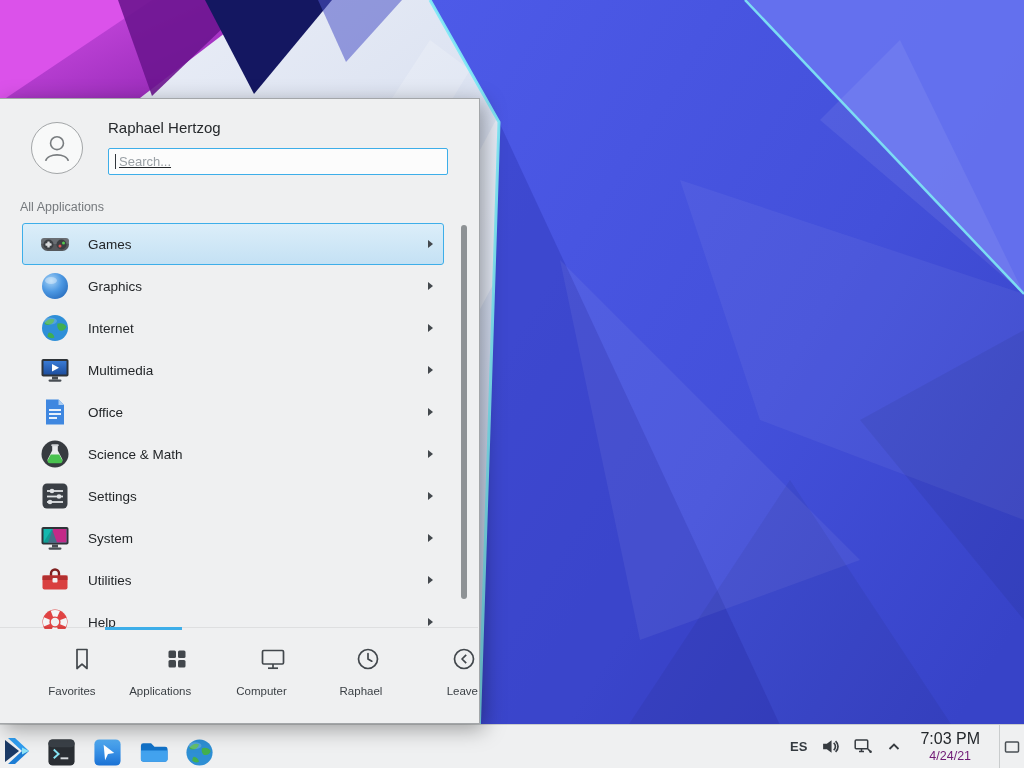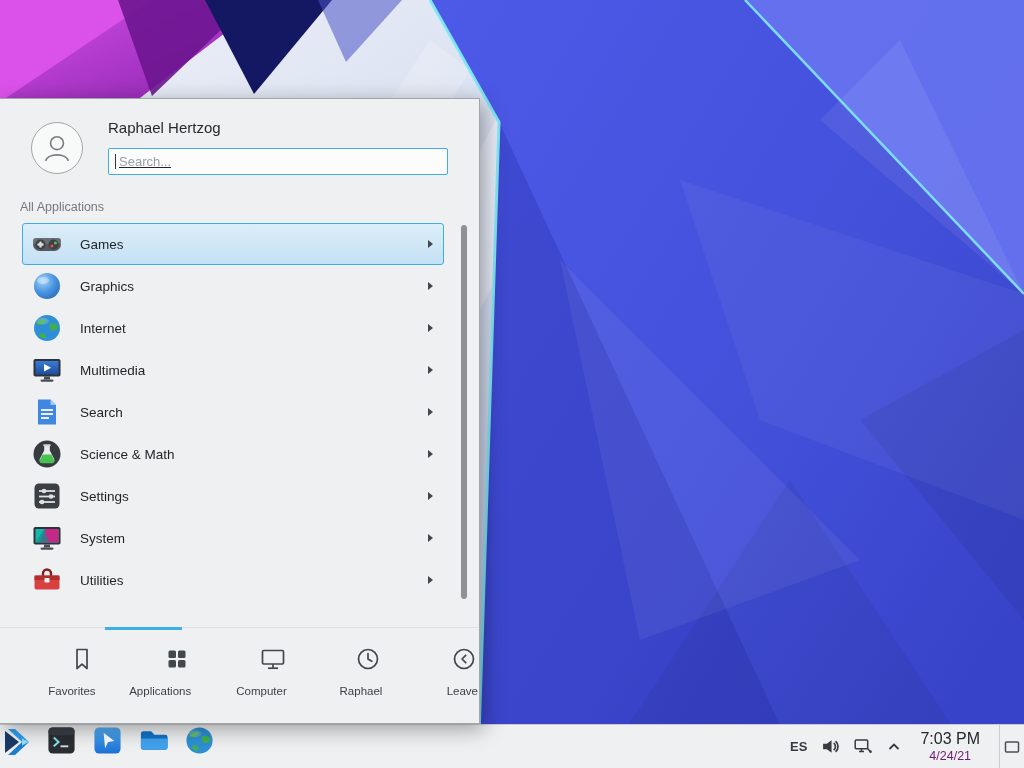--- a/index.html
+++ b/index.html
@@ -15,38 +15,38 @@
     border:1px solid #a3a6a8;background:#f8f9f9;display:flex;align-items:center;justify-content:center;}
   .avatar svg{width:42px;height:42px;}
   .user-name{position:absolute;left:108px;top:20px;font-size:15px;color:#26292c;}
   .search-wrap{position:absolute;left:108px;top:49px;width:340px;height:27px;}
   .search-wrap input{width:100%;height:100%;border:1px solid #3daee9;border-radius:2px;background:#fcfcfc;
     padding:0 6px 0 10px;font:13px "Liberation Sans",sans-serif;color:#232629;outline:none;text-decoration:underline;}
   .search-wrap input::placeholder{color:#9aa0a5;opacity:1;}
   .caret{position:absolute;left:7px;top:6px;width:1px;height:15px;background:#31363b;}
   .section-label{position:absolute;left:20px;top:101px;font-size:12.5px;color:#75797d;}
   .app-list{position:absolute;left:0;top:124px;width:480px;height:406px;overflow:hidden;}
-  .row{height:42px;margin:0 36px 0 22px;display:flex;align-items:center;padding:0 10px 0 8px;
+  .row{height:42px;margin:0 36px 0 22px;display:flex;align-items:center;padding:0 10px 0 16px;
     border:1px solid transparent;border-radius:3px;}
   .row.sel{border-color:#3daee9;background:linear-gradient(#dceef9,#c4e1f4);}
   .cicon{width:32px;height:32px;flex:0 0 32px;display:flex;}
   .cicon svg{width:32px;height:32px;}
   .clabel{margin-left:17px;font-size:13.5px;color:#232629;white-space:nowrap;}
   .carrow{margin-left:auto;width:0;height:0;border-left:5px solid #43484d;
     border-top:4.5px solid transparent;border-bottom:4.5px solid transparent;}
   .scrollbar{position:absolute;right:12px;top:126px;width:6px;height:374px;border-radius:3px;background:#8e9295;z-index:6;}
   .l-footer{position:absolute;left:0;bottom:0;width:478px;height:96px;display:flex;border-top:1px solid rgba(0,0,0,.07);}
   .tab{flex:1;position:relative;display:flex;flex-direction:column;align-items:flex-end;padding-top:17px;gap:12px;background:none;border:none;cursor:pointer;}
   .tab svg{width:28px;height:28px;}
   .tab-label{font-size:11.5px;color:#3a3f44;font-family:"Liberation Sans",sans-serif;}
   .tab.active::before{content:"";position:absolute;top:-1px;left:9px;right:9px;height:3px;background:#3daee9;}
 
   
   .taskbar{position:absolute;left:0;bottom:0;width:1024px;height:44px;background:#eff0f1;
-    border-top:1px solid #c9cccd;display:flex;align-items:flex-start;z-index:4;}
+    border-top:1px solid #c9cccd;display:flex;align-items:flex-end;z-index:4;}
   .taskbar button{background:none;border:none;padding:0;cursor:pointer;display:flex;align-items:center;}
   .tb-launcher{width:34px;height:34px;margin-right:12px;}
   .tb-launcher svg{width:34px;height:34px;}
   .tb-app{width:31px;height:31px;margin-right:15px;}
   .tb-app svg{width:31px;height:31px;}
   .tray{margin-left:auto;display:flex;align-items:center;gap:14px;height:100%;}
   .kb{font-size:13px;font-weight:600;color:#343a40;}
   .tray-ic{display:flex;align-items:center;}
   .tray-ic svg{width:19px;height:19px;}
   .tray-ic.caret-up svg{width:14px;height:14px;}
@@ -187,21 +187,21 @@
     <div class="row">
       <span class="cicon">
         <svg viewBox="0 0 32 32">
           <path d="M7 3.5 h12.5 l5.5 5.5 v19.5 h-18 z" fill="#3f87e0"></path>
           <path d="M19.5 3.5 l5.5 5.5 h-5.5 z" fill="#a9ccf2"></path>
           <rect x="10" y="13" width="12" height="2" fill="#e8f1fb"></rect>
           <rect x="10" y="17" width="12" height="2" fill="#e8f1fb"></rect>
           <rect x="10" y="21" width="8" height="2" fill="#e8f1fb"></rect>
         </svg>
       </span>
-      <span class="clabel">Search</span>
+      <span class="clabel">Office</span>
       <span class="carrow"></span>
     </div>
 
     <div class="row">
       <span class="cicon">
         <svg viewBox="0 0 32 32">
           <circle cx="16" cy="16" r="13.5" fill="#373b40"></circle>
           <path d="M13.2 7.5 h5.6 v5 l4.4 8.6 a2.2 2.2 0 0 1 -2 3.2 h-10.4 a2.2 2.2 0 0 1 -2 -3.2 l4.4 -8.6 z" fill="#e9ebed"></path>
           <path d="M11.8 16.5 l-3 5.6 a2.2 2.2 0 0 0 2 3.2 h10.4 a2.2 2.2 0 0 0 2 -3.2 l-3 -5.6 z" fill="#49c24f"></path>
           <rect x="12.2" y="6.3" width="7.6" height="2" rx="1" fill="#cfd2d5"></rect>
@@ -248,20 +248,31 @@
           <path d="M12 12 v-2.5 a4 4 0 0 1 8 0 V12" fill="none" stroke="#7e1f1f" stroke-width="2.4"></path>
           <rect x="3.5" y="11.5" width="25" height="14" rx="2" fill="#d94040"></rect>
           <rect x="3.5" y="11.5" width="25" height="4.5" fill="#b32f2f"></rect>
           <rect x="13.5" y="14" width="5" height="4.5" rx="1" fill="#f2f2f2"></rect>
         </svg>
       </span>
       <span class="clabel">Utilities</span>
       <span class="carrow"></span>
     </div>
 
+    <div class="row">
+      <span class="cicon">
+        <svg viewBox="0 0 32 32">
+          <circle cx="16" cy="16" r="12.5" fill="#e04343"></circle>
+          <circle cx="16" cy="16" r="8.8" fill="none" stroke="#f4f5f6" stroke-width="6.5" stroke-dasharray="6.9 6.9" stroke-dashoffset="3.4"></circle>
+          <circle cx="16" cy="16" r="4.2" fill="#eff0f1"></circle>
+        </svg>
+      </span>
+      <span class="clabel">Help</span>
+      <span class="carrow"></span>
+    </div>
   </div>
 
   <div class="scrollbar"></div>
 
   <div class="l-footer">
     <button class="tab">
       <svg viewBox="0 0 28 28">
         <path d="M9 4.5 h10 v19 l-5 -4.4 l-5 4.4 z" fill="none" stroke="#42474c" stroke-width="1.7" stroke-linejoin="round"></path>
       </svg>
       <span class="tab-label">Favorites</span>

